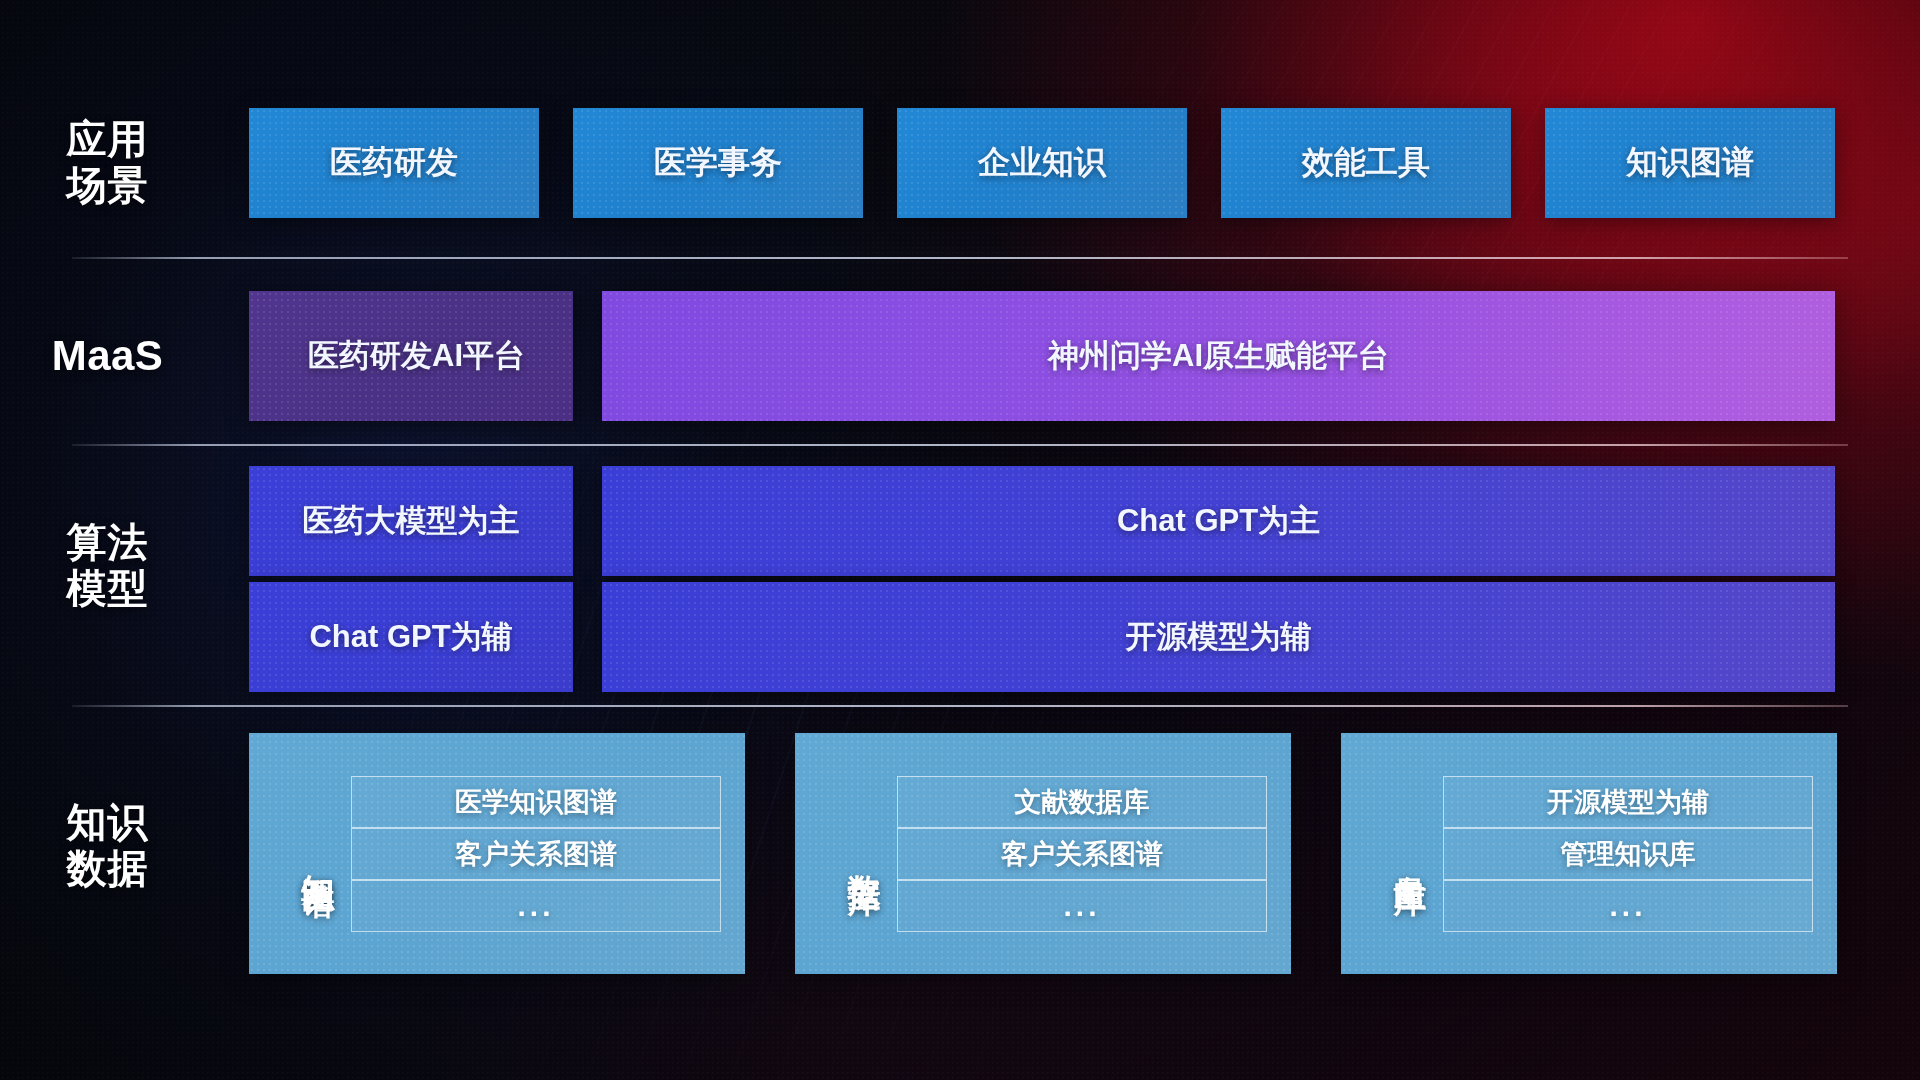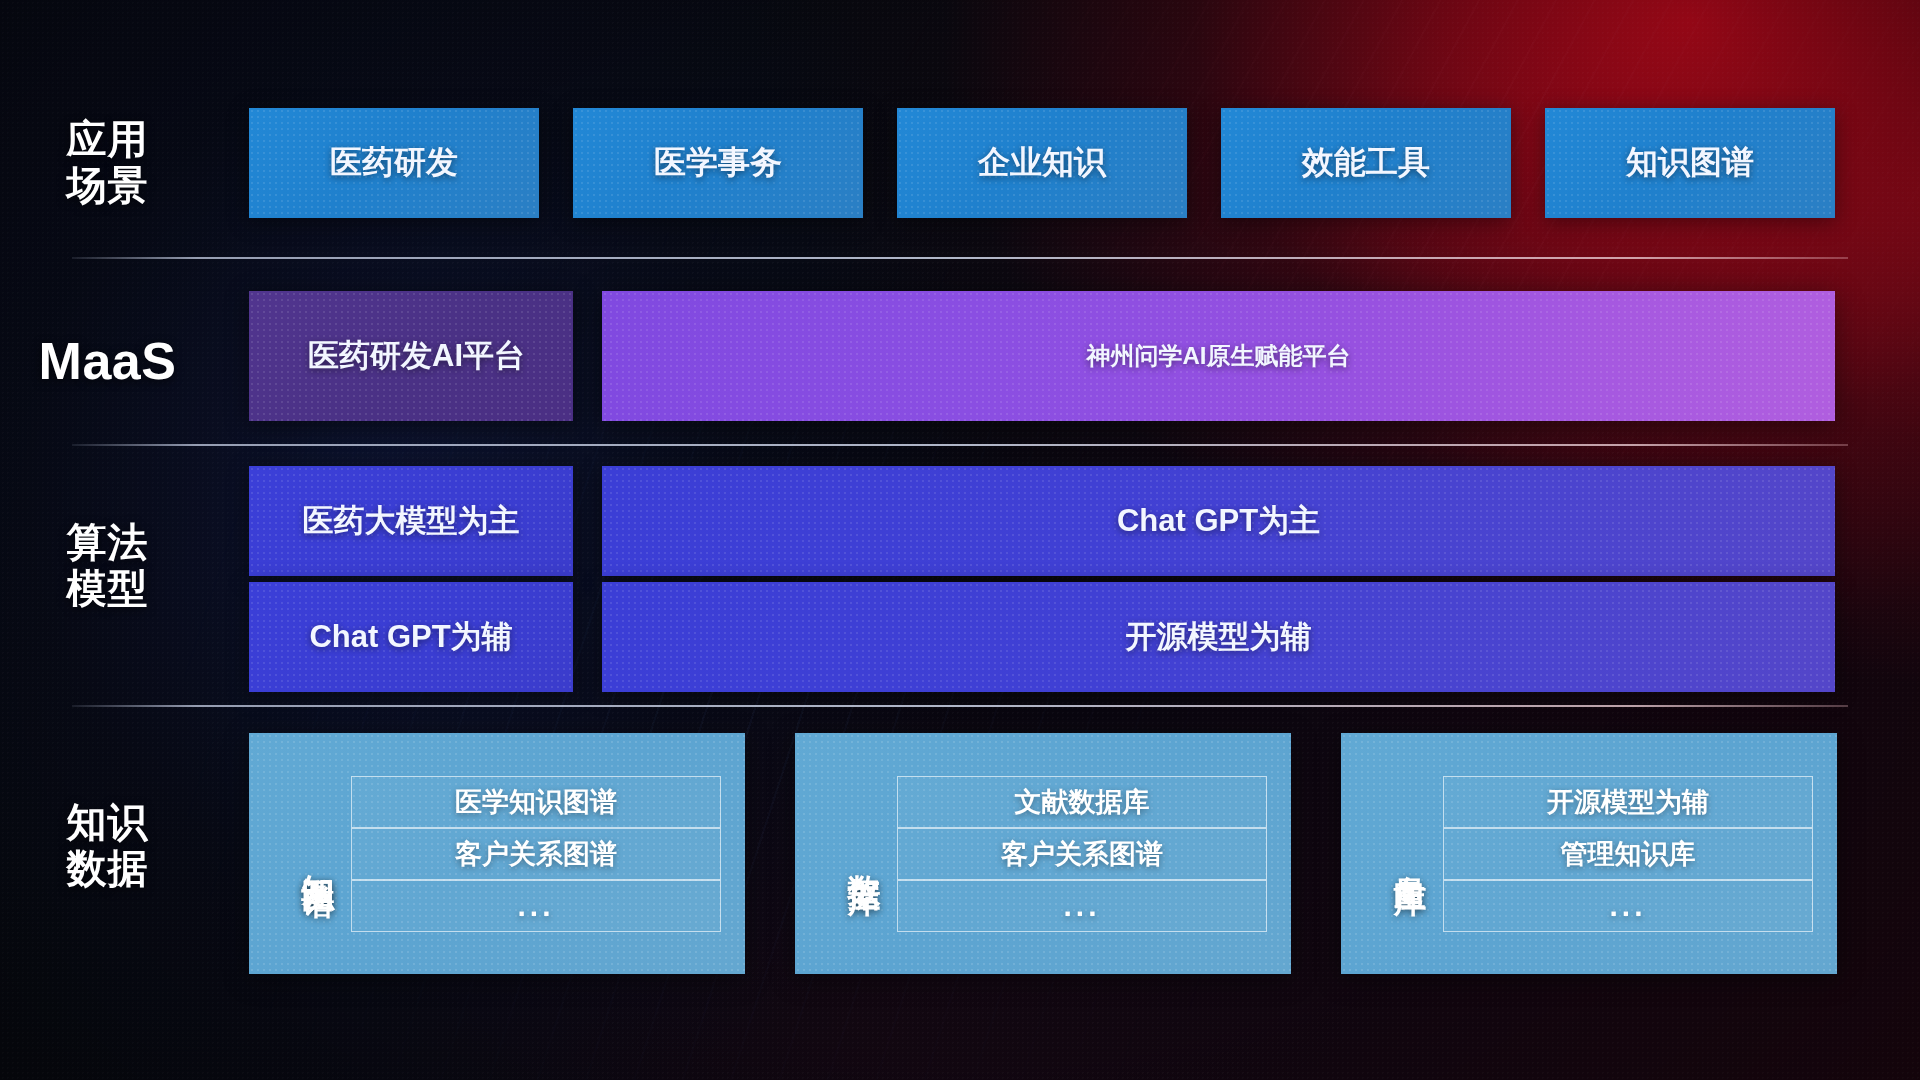--- a/index.html
+++ b/index.html
@@ -57,21 +57,21 @@
 
   .row { position:absolute; left:0; width:1920px; }
   .row-label {
     position:absolute; left:0; width:215px;
     text-align:center; color:#ffffff;
     font-weight:700; letter-spacing:1px;
     line-height:1.14;
     text-shadow:0 2px 10px rgba(0,0,0,0.65);
   }
   .row-label.cn { font-size:40px; }
-  .row-label.en { font-size:52px; letter-spacing:0.5px; }
+  .row-label.en { font-size:42px; letter-spacing:0.5px; }
 
   .divider {
     position:absolute; left:72px; width:1776px; height:2px;
     background: linear-gradient(90deg, rgba(190,200,225,0.10) 0%, rgba(205,214,236,0.72) 7%, rgba(214,222,242,0.82) 50%, rgba(236,205,212,0.78) 88%, rgba(240,190,198,0.30) 100%);
   }
 
   .cell {
     position:absolute;
     display:flex; align-items:center; justify-content:center;
     color:#f2f6ff; font-weight:700;
@@ -94,21 +94,21 @@
 
   
   .maas-left {
     background: linear-gradient(140deg, #51358f 0%, #4a3185 55%, #4b2f84 100%);
     font-size:31px;
     box-shadow: 0 4px 22px rgba(0,0,0,0.45);
     padding-left: 11px;
   }
   .maas-right {
     background: linear-gradient(96deg, #8049e0 0%, #8a4ee2 30%, #9550e0 58%, #a558e0 80%, #b05edf 100%);
-    font-size:24px;
+    font-size:31px;
     box-shadow: 0 4px 26px rgba(0,0,0,0.40);
   }
 
   
   .algo-left {
     background: linear-gradient(140deg, #3b3fd8 0%, #3a3dd2 55%, #3b3ccc 100%);
     font-size:31px;
     box-shadow: 0 4px 20px rgba(0,0,0,0.40);
   }
   .algo-right {

